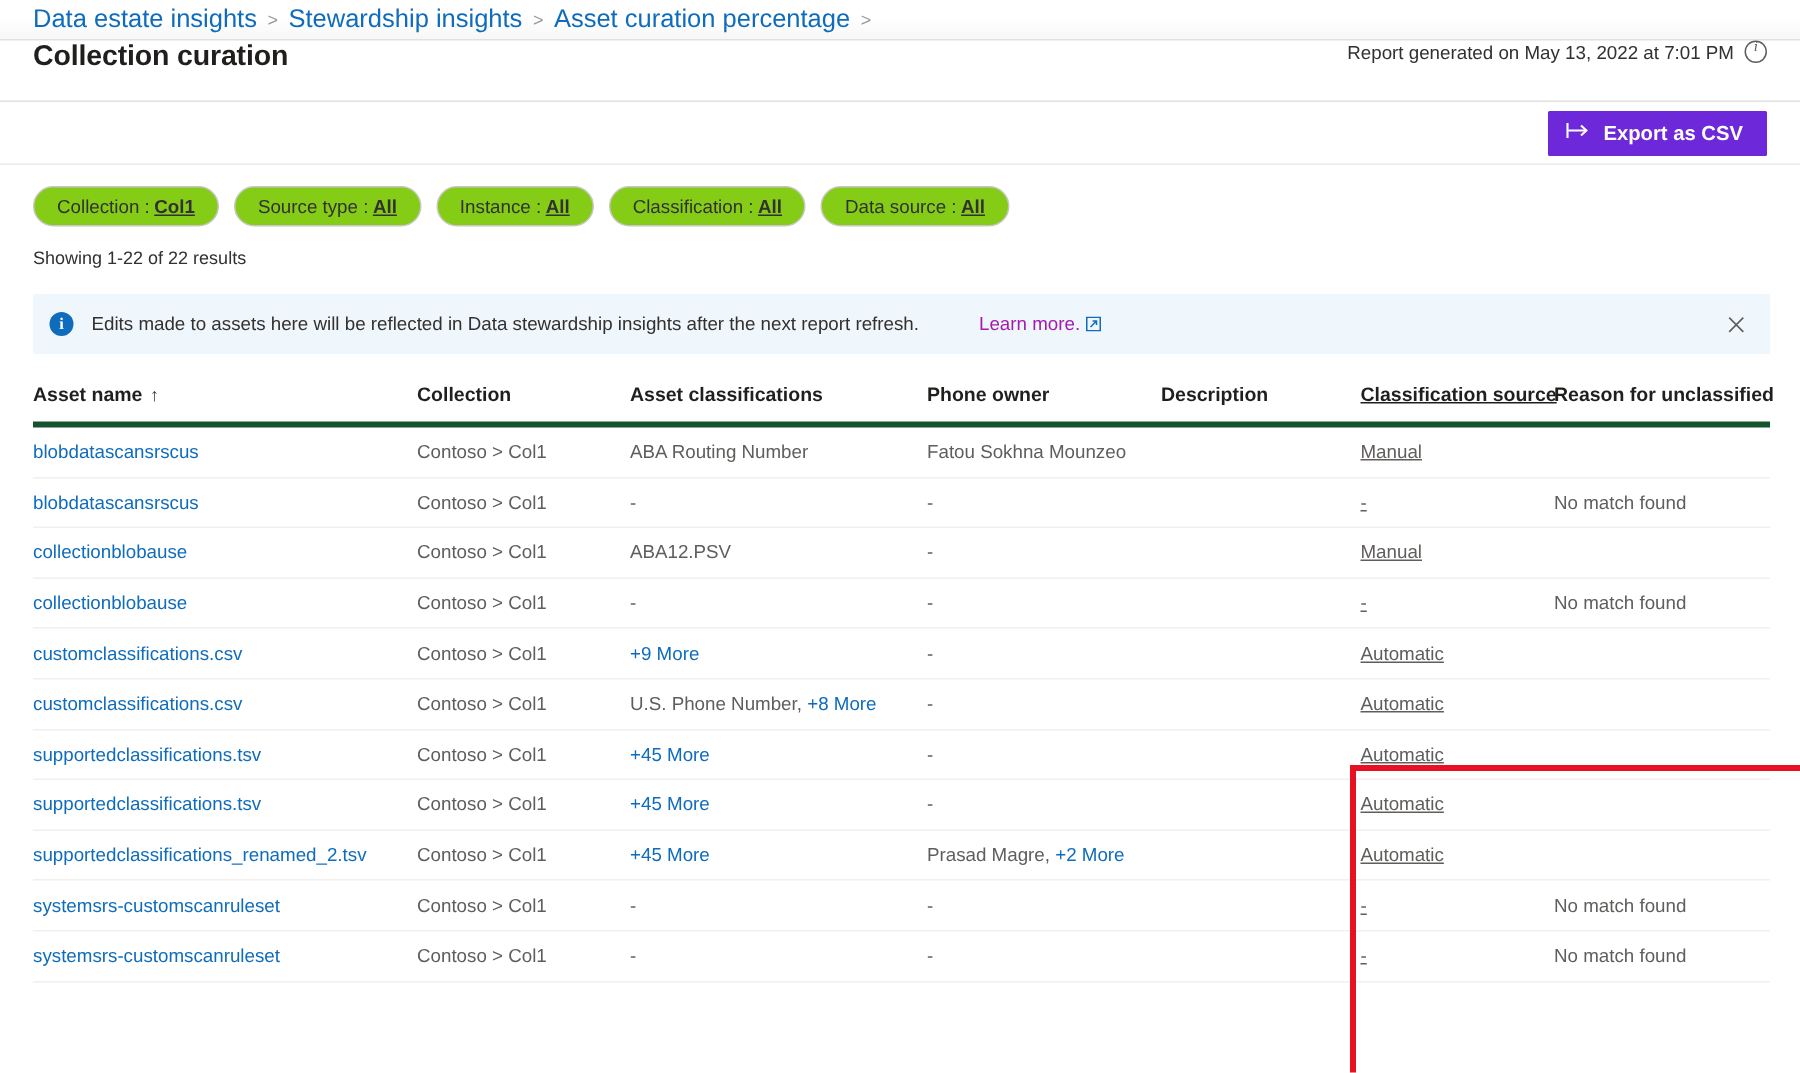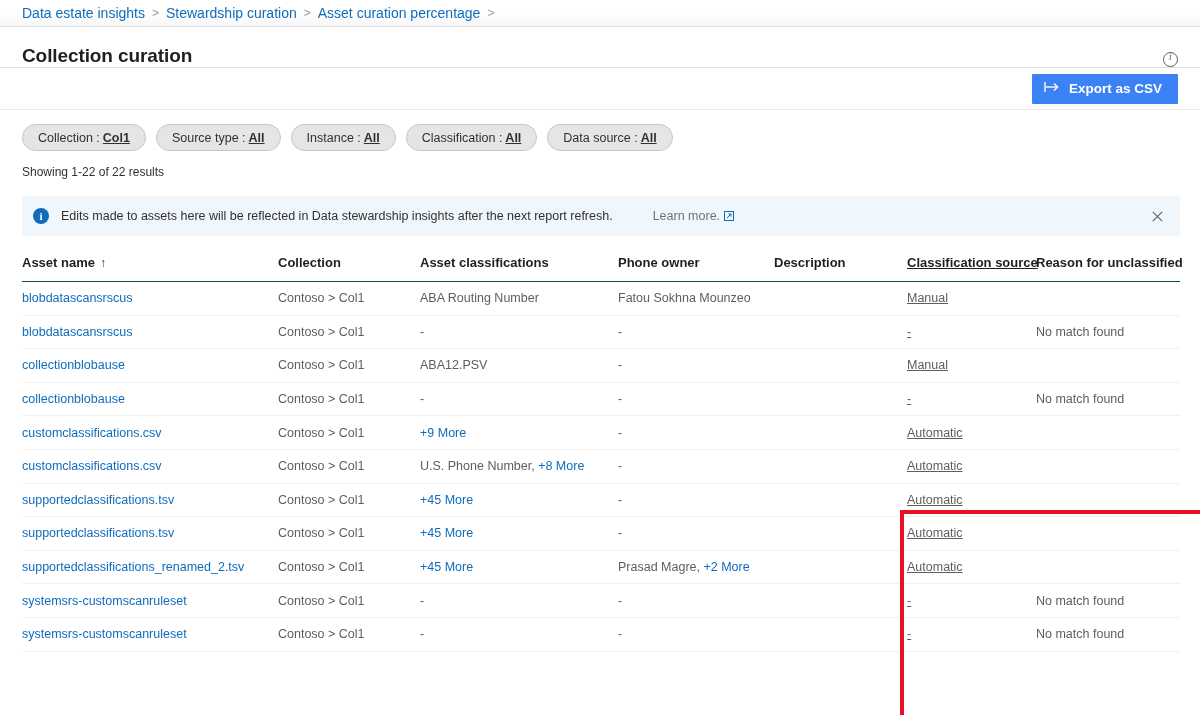--- a/index.html
+++ b/index.html
@@ -22,36 +22,36 @@
     height: 27px;
     background: linear-gradient(to bottom, #ffffff 0%, #ffffff 45%, #f7f7f7 100%);
     border-bottom: 1px solid #e1e1e1;
     display: flex;
     align-items: center;
     padding-left: 22px;
     box-sizing: border-box;
   }
   .crumb {
     color: #0f6cbd;
-    font-size: 14px;
+    font-size: 17px;
     text-decoration: none;
     white-space: nowrap;
   }
   .crumb-sep {
     color: #9a9a9a;
     font-size: 12px;
     margin: 0 7px;
     user-select: none;
   }
 
   
   .title-row {
     height: 41px;
     display: flex;
-    align-items: flex-end;
+    align-items: flex-start;
     justify-content: space-between;
     padding: 0 22px 0 22px;
     border-bottom: 1px solid #e1e1e1;
     box-sizing: border-box;
   }
   .page-title {
     font-size: 19px;
     font-weight: 600;
     color: #201f1e;
     letter-spacing: -0.1px;
@@ -87,21 +87,21 @@
   .export-row {
     height: 42px;
     display: flex;
     align-items: center;
     justify-content: flex-end;
     padding-right: 22px;
     border-bottom: 1px solid #ebebeb;
     box-sizing: border-box;
   }
   .export-btn {
-    background: #3b82f6;
+    background: #6d28d9;
     color: #ffffff;
     border: none;
     height: 30px;
     padding: 0 16px 0 12px;
     font-size: 13.5px;
     font-weight: 600;
     font-family: "Liberation Sans", sans-serif;
     display: inline-flex;
     align-items: center;
     gap: 9px;
@@ -119,21 +119,21 @@
   }
   .pill {
     border: 1px solid #c8c6c4;
     border-radius: 14px;
     height: 25px;
     padding: 0 15px;
     display: inline-flex;
     align-items: center;
     font-size: 12.5px;
     color: #323130;
-    background: #e5e5e5;
+    background: #84cc16;
     cursor: pointer;
     white-space: nowrap;
   }
   .pill b { font-weight: 700; margin-left: 3px; text-decoration: underline; }
   .pill .pill-key { color: #323130; }
 
   .showing {
     padding: 14px 0 0 22px;
     font-size: 12px;
     color: #323130;
@@ -164,21 +164,21 @@
     justify-content: center;
     flex: 0 0 auto;
     line-height: 1;
   }
   .banner-text {
     margin-left: 12px;
     font-size: 12.5px;
     color: #323130;
   }
   .banner-link {
-    color: #737373;
+    color: #a21caf;
     margin-left: 8px;
     text-decoration: none;
     cursor: pointer;
     padding-left: 32px;
   }
   .ext-icon {
     margin-left: 4px;
     vertical-align: -1px;
   }
   .banner-close {
@@ -204,21 +204,21 @@
     border-collapse: collapse;
     width: 100%;
     table-layout: fixed;
   }
   table.grid th {
     text-align: left;
     font-size: 13px;
     font-weight: 600;
     color: #201f1e;
     padding: 0 0 11px 0;
-    border-bottom: 1px solid #14532d;
+    border-bottom: 4px solid #14532d;
     vertical-align: bottom;
     white-space: nowrap;
   }
   table.grid td {
     font-size: 12.5px;
     color: #605e5c;
     height: 32.6px;
     padding: 0;
     border-bottom: 1px solid #f0f0f0;
     vertical-align: middle;
@@ -262,29 +262,30 @@
     pointer-events: none;
     z-index: 30;
   }
 </style>
 </head>
 <body>
 
 <div class="breadcrumb-bar">
   <a class="crumb">Data estate insights</a>
   <span class="crumb-sep">&gt;</span>
-  <a class="crumb">Stewardship curation</a>
+  <a class="crumb">Stewardship insights</a>
   <span class="crumb-sep">&gt;</span>
   <a class="crumb">Asset curation percentage</a>
   <span class="crumb-sep">&gt;</span>
 </div>
 
 <div class="title-row">
   <div class="page-title">Collection curation</div>
   <div class="report-meta">
+    <span>Report generated on May 13, 2022 at 7:01 PM</span>
     <span class="info-circle"></span>
   </div>
 </div>
 
 <div class="export-row">
   <button class="export-btn">
     <span class="export-icon">
       <svg width="16" height="12" viewBox="0 0 16 12" aria-hidden="true">
         <path d="M1 1 L1 11" stroke="#ffffff" stroke-width="1.4" fill="none"></path>
         <path d="M1.5 6 L13 6" stroke="#ffffff" stroke-width="1.4" fill="none"></path>

